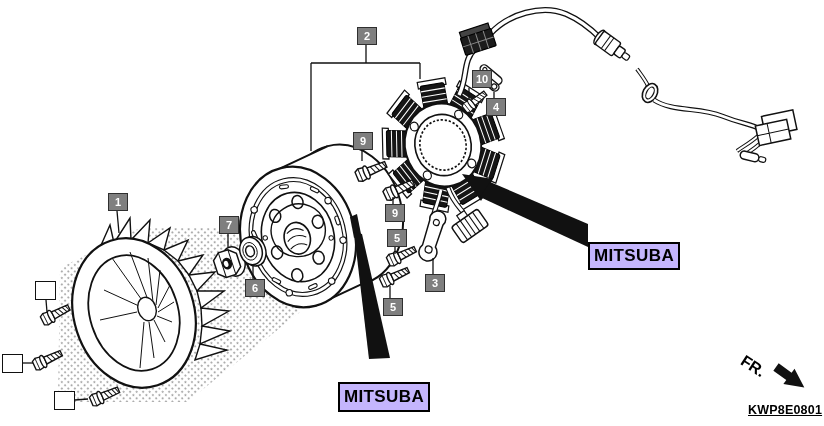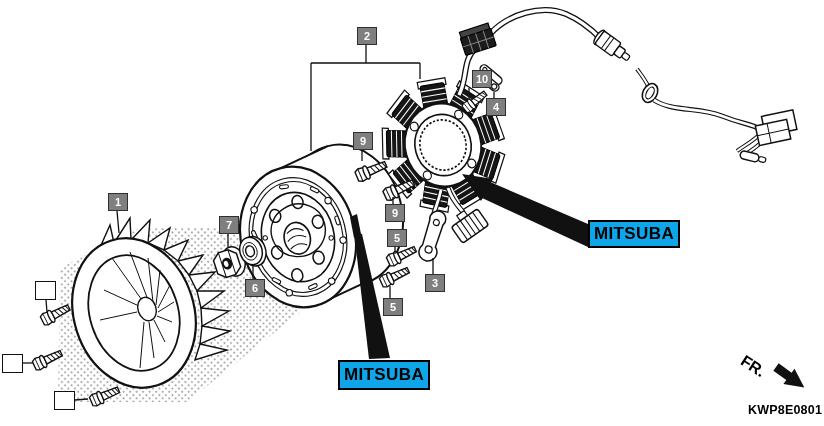--- a/index.html
+++ b/index.html
@@ -4,27 +4,27 @@
 <style>
   html,body{margin:0;padding:0;background:#fff;}
   #stage{position:relative;width:824px;height:426px;background:#fff;overflow:hidden;
          font-family:"Liberation Sans",sans-serif;}
   #art{position:absolute;left:0;top:0;}
   .plabel{position:absolute;width:20px;height:18px;background:#7f7f7f;border:1.5px solid #2f2f2f;
           color:#fff;font:bold 11px "Liberation Sans",sans-serif;display:flex;align-items:center;
           justify-content:center;box-sizing:border-box;z-index:5;}
   .elabel{position:absolute;width:21px;height:19px;background:#fff;border:1.7px solid #111;
           box-sizing:border-box;z-index:5;}
-  .brand{position:absolute;background:#0ea5e9;border:2.4px solid #000;display:flex;align-items:center;
+  .brand{position:absolute;background:#c4b5fd;border:2.4px solid #000;display:flex;align-items:center;
          justify-content:center;font:bold 17px "Liberation Sans",sans-serif;letter-spacing:.4px;
-         color:#000;box-sizing:border-box;z-index:5;}
+         color:#000;box-sizing:border-box;z-index:5;margin-top:22px;}
   .fr{position:absolute;left:747px;top:352px;font:bold 16px "Liberation Sans",sans-serif;color:#000;
       transform:rotate(33deg);transform-origin:left top;z-index:5;}
   .code{position:absolute;left:748px;top:403px;font:bold 12.5px "Liberation Sans",sans-serif;
-        color:#000;letter-spacing:.2px;z-index:5;}
+        color:#000;letter-spacing:.2px;z-index:5;text-decoration:underline;}
   .tube-o{stroke:#111;fill:none;}
   .tube-i{stroke:#fff;fill:none;}
   .ln{stroke:#111;stroke-width:1.3;fill:none;}
   .thin{stroke:#111;stroke-width:1;fill:none;}
 </style>
 </head>
 <body>
 
 <div id="stage">
 

